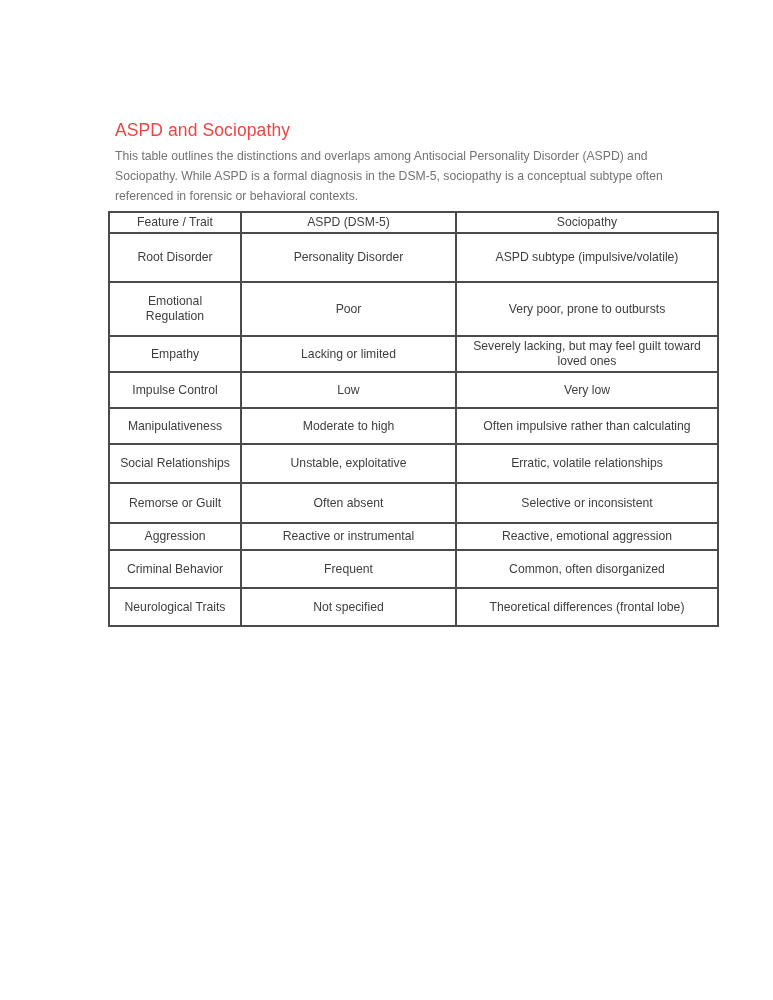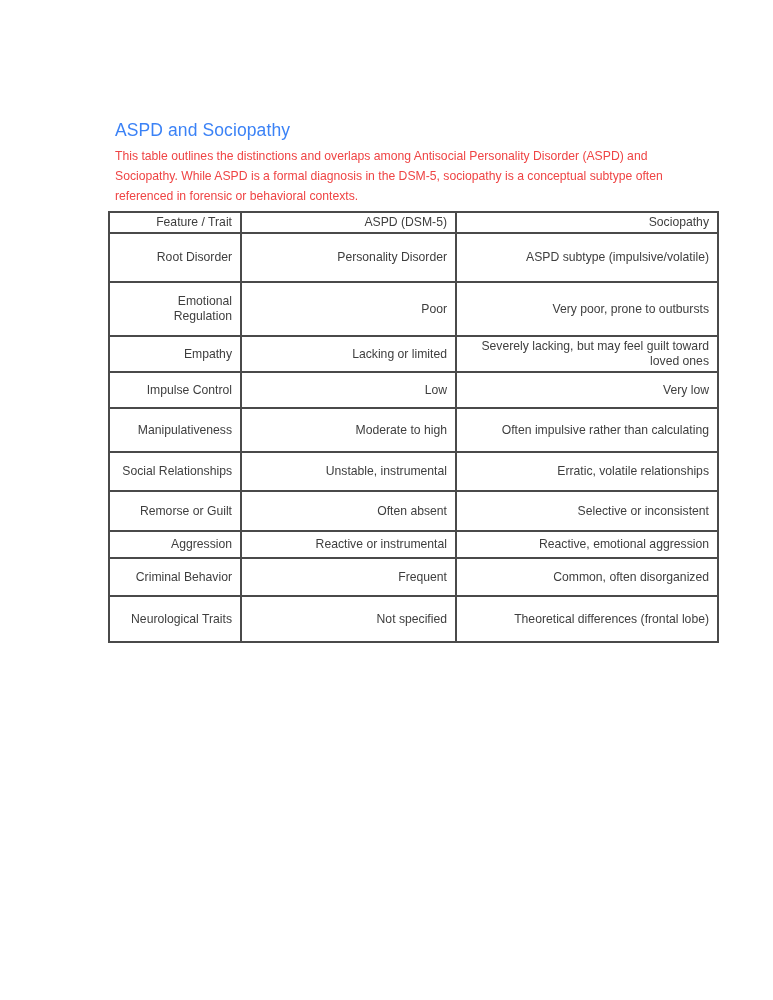--- a/index.html
+++ b/index.html
@@ -21,64 +21,64 @@
     overflow: hidden;
     filter: blur(0.25px);
   }
   .title {
     position: absolute;
     left: 115px;
     top: 120px;
     margin: 0;
     font-size: 17.5px;
     font-weight: 400;
-    color: #3b82f6;
+    color: #ef4444;
     letter-spacing: 0.1px;
     white-space: nowrap;
   }
   .desc {
     position: absolute;
     left: 115px;
     top: 146px;
     font-size: 12.2px;
     line-height: 20px;
-    color: #ef4444;
+    color: #737373;
   }
   .desc div { white-space: nowrap; }
   table.cmp {
     position: absolute;
     left: 108px;
     top: 211px;
     width: 609px;
     border-collapse: collapse;
     table-layout: fixed;
   }
   table.cmp th,
   table.cmp td {
     border: 2px solid #4a4a4a;
     padding: 2px 8px;
     font-size: 12.2px;
     font-weight: 400;
     color: #3e3e3e;
-    text-align: right;
+    text-align: center;
     vertical-align: middle;
     line-height: 15px;
     overflow: hidden;
   }
   thead tr          { height: 17px; }
   tbody tr:nth-child(1)  { height: 49px; }
   tbody tr:nth-child(2)  { height: 54px; margin-left: 16px; }
   tbody tr:nth-child(3)  { height: 34px; }
   tbody tr:nth-child(4)  { height: 36px; }
-  tbody tr:nth-child(5)  { height: 44px; }
+  tbody tr:nth-child(5)  { height: 36px; }
   tbody tr:nth-child(6)  { height: 39px; }
   tbody tr:nth-child(7)  { height: 40px; border-radius: 11px; }
   tbody tr:nth-child(8)  { height: 27px; }
   tbody tr:nth-child(9)  { height: 38px; }
-  tbody tr:nth-child(10) { height: 46px; }
+  tbody tr:nth-child(10) { height: 38px; }
   col.c1 { width: 132px; }
   col.c2 { width: 215px; }
   col.c3 { width: 262px; }
 </style>
 </head>
 <body>
 
 <div class="page">
 
   <h1 class="title">ASPD and Sociopathy</h1>
@@ -123,21 +123,21 @@
         <td>Low</td>
         <td>Very low</td>
       </tr>
       <tr>
         <td>Manipulativeness</td>
         <td>Moderate to high</td>
         <td>Often impulsive rather than calculating</td>
       </tr>
       <tr>
         <td>Social Relationships</td>
-        <td>Unstable, instrumental</td>
+        <td>Unstable, exploitative</td>
         <td>Erratic, volatile relationships</td>
       </tr>
       <tr>
         <td>Remorse or Guilt</td>
         <td>Often absent</td>
         <td>Selective or inconsistent</td>
       </tr>
       <tr>
         <td>Aggression</td>
         <td>Reactive or instrumental</td>

